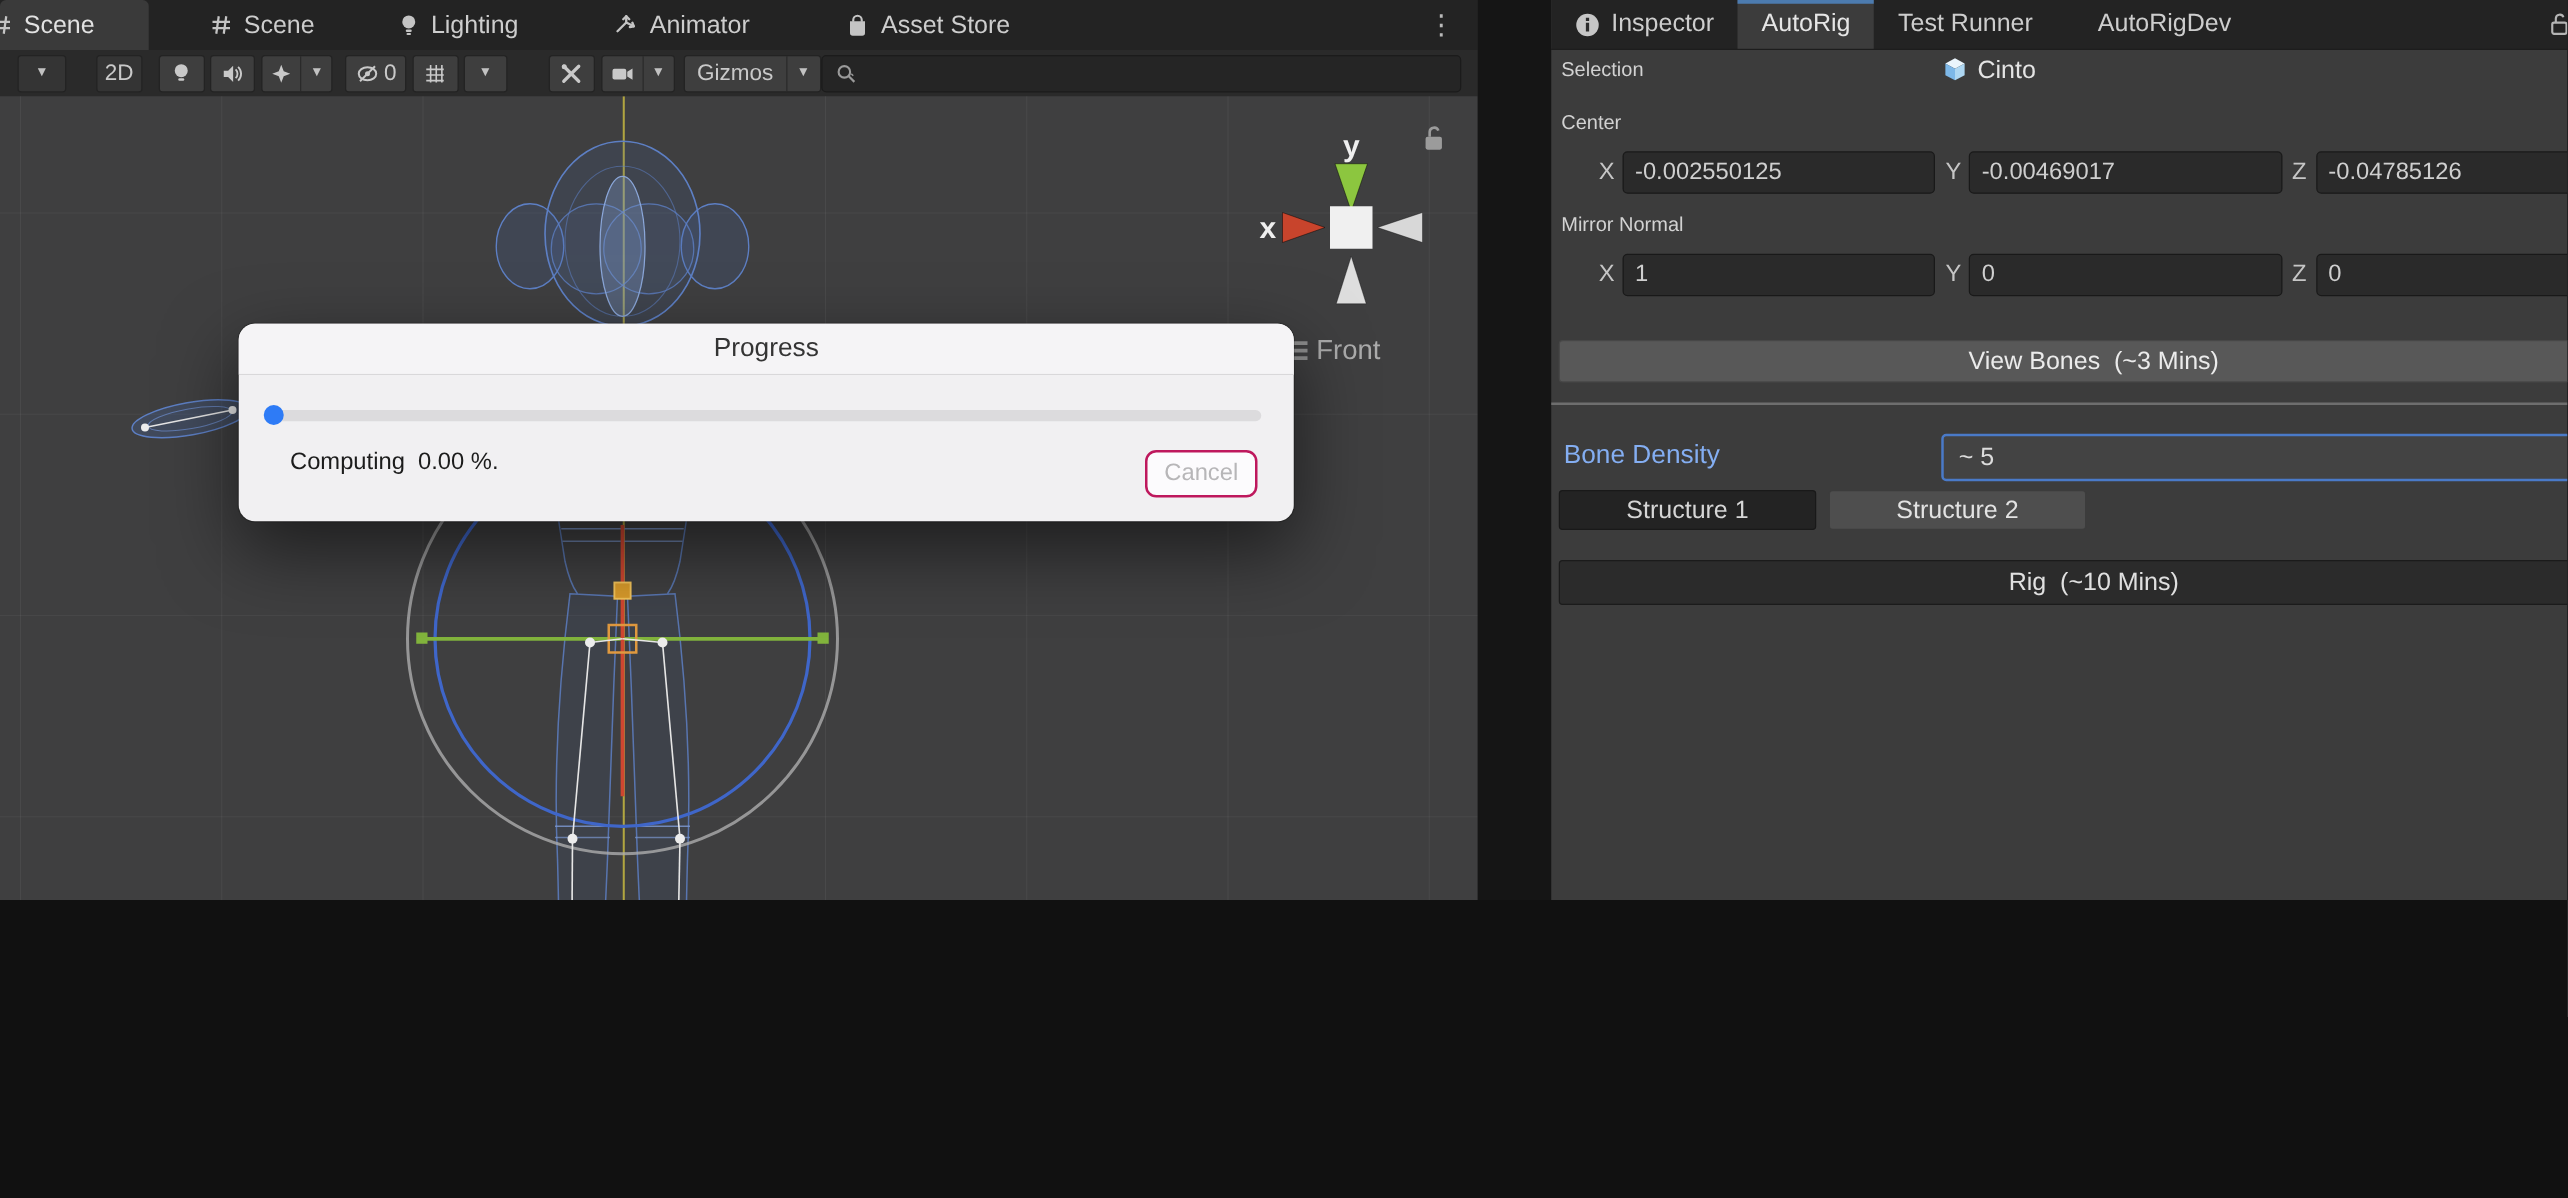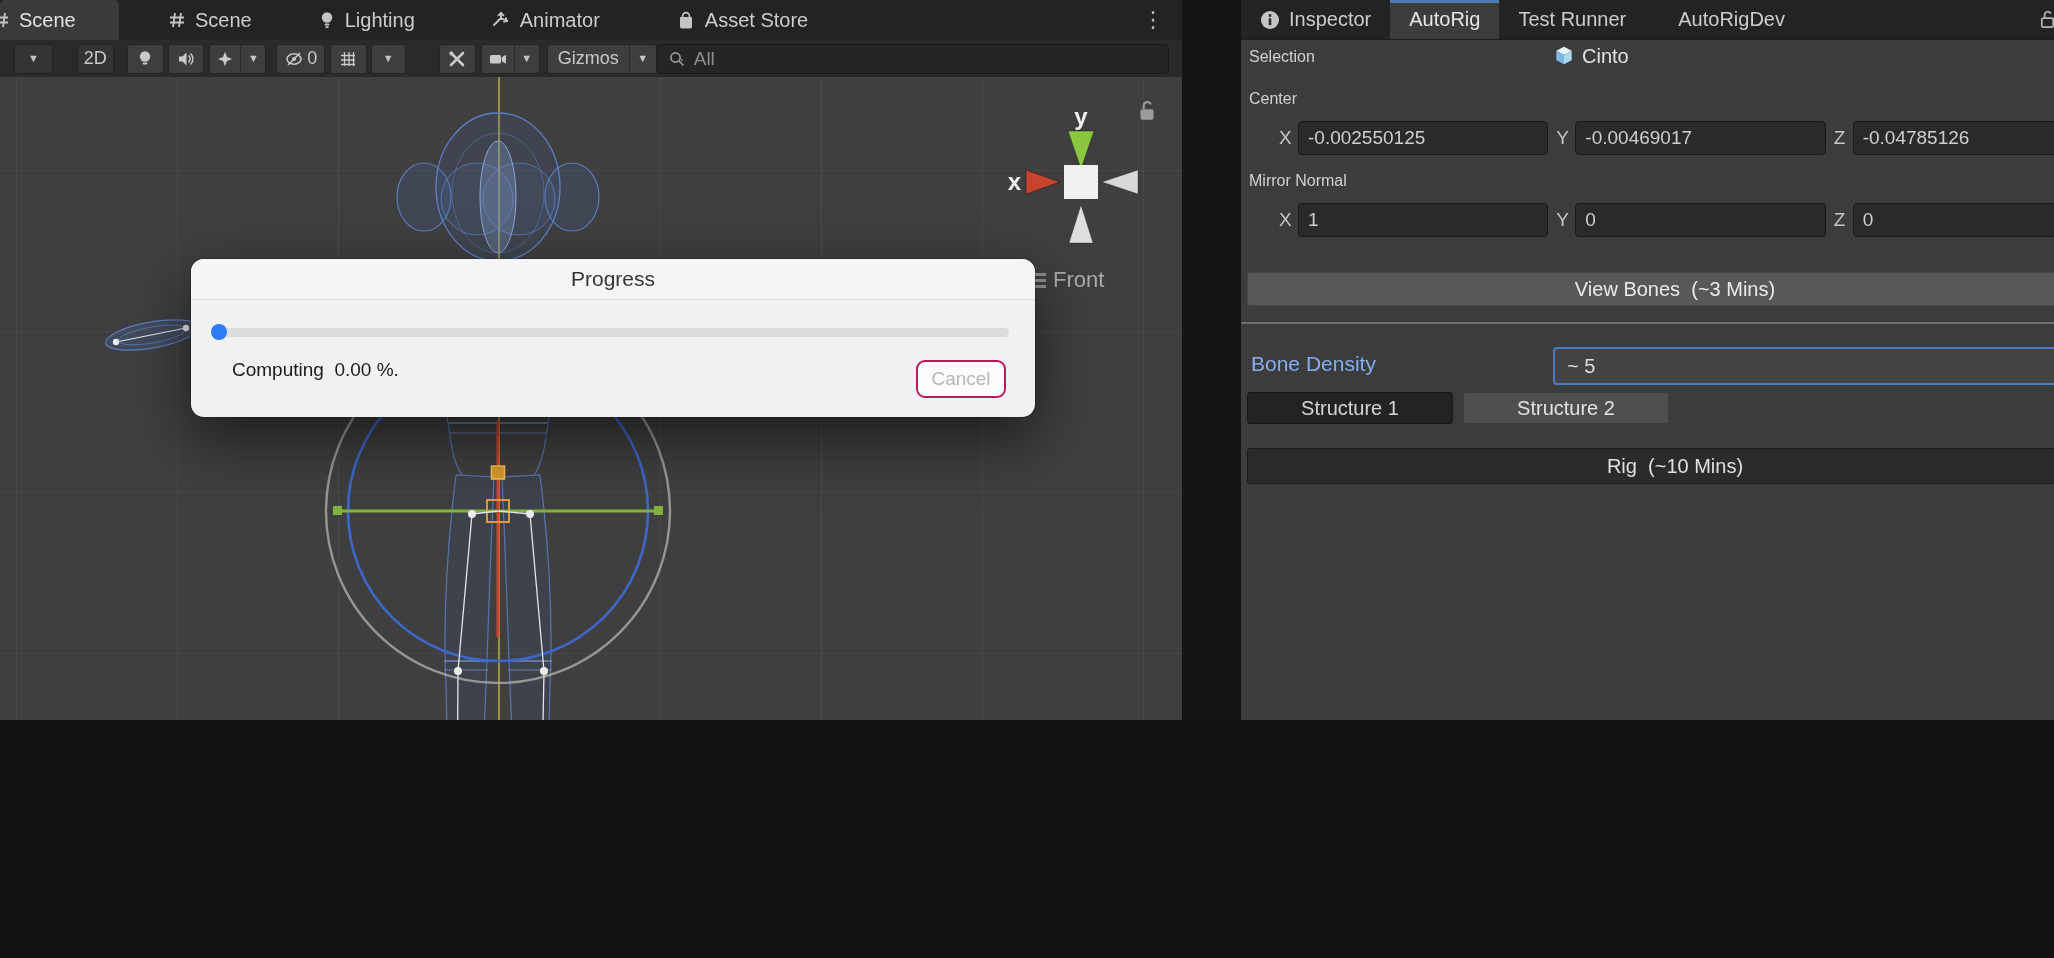--- a/index.html
+++ b/index.html
@@ -209,21 +209,20 @@
         <span class="part" style="width:26px">
             <span class="chev">▼</span>
           </span>
       </div>
       <div class="searchbox">
         <svg class="ic" width="18" height="18" viewBox="0 0 18 18">
             <circle cx="7.5" cy="7.5" r="4.6" stroke="#9a9a9a" stroke-width="1.7" fill="none"></circle>
             <line x1="11" y1="11" x2="15.5" y2="15.5" stroke="#9a9a9a" stroke-width="1.7"></line>
             <path d="M13 9 l1.6 1.6" stroke="#9a9a9a" stroke-width="1.2"></path>
           </svg>
-        <input placeholder="All" style="">
       </div>
     </div>
 
     <div class="viewport">
       <svg width="1182" height="857" viewBox="0 0 1182 857">
 
         <line x1="499" y1="0" x2="499" y2="857" stroke="#c6b83f" stroke-width="1.6" opacity="0.85"></line>
 
         <g>
           <ellipse cx="152" cy="258" rx="47" ry="13" transform="rotate(-10 152 258)" fill="rgba(70,100,160,.3)" stroke="#5d7fc4" stroke-width="1.2"></ellipse>

